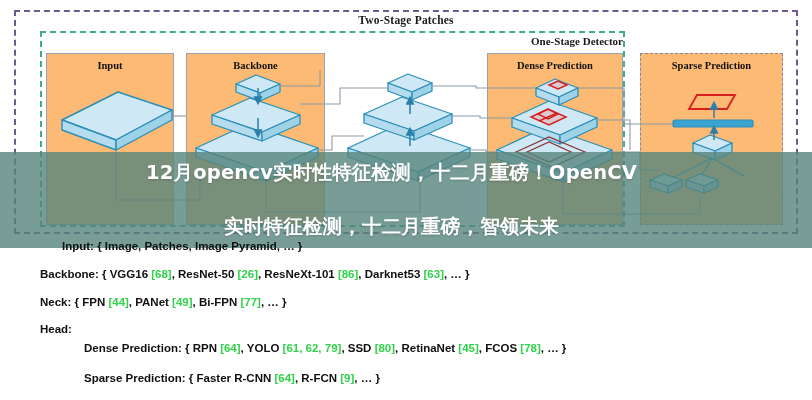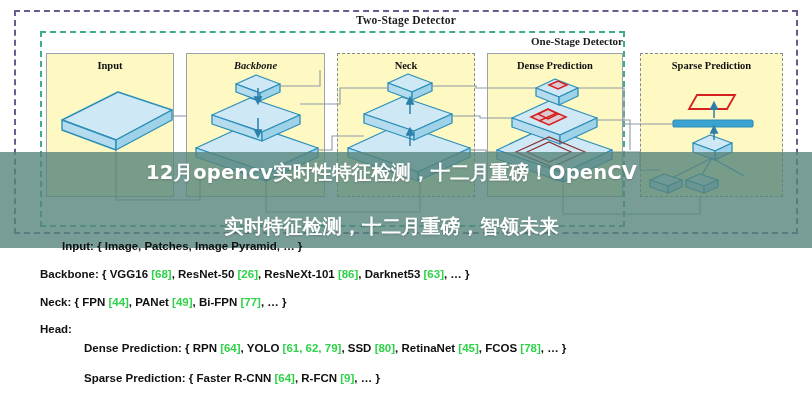--- a/index.html
+++ b/index.html
@@ -25,31 +25,31 @@
   .one-stage{
     position:absolute;left:40px;top:31px;width:585px;height:196px;
     border:2px dashed #3fae86;box-sizing:border-box;
   }
   .one-stage-label{
     position:absolute;left:0;top:2px;width:100%;text-align:right;
     font-size:11px;font-weight:bold;color:#1a1a1a;
   }
 
   .col{
-    position:absolute;top:53px;height:144px;box-sizing:border-box;
-    background:#fef9c3;
+    position:absolute;top:53px;height:172px;box-sizing:border-box;
+    background:#fdba74;
   }
   .col.solid{border:1.2px solid #9aa3ad;}
   .col.dashed{border:1.6px dashed #7f8b97;}
   .col-title{
     position:absolute;left:0;top:6px;width:100%;text-align:center;
     font-size:10.5px;font-weight:bold;color:#111;
   }
   #col-input{left:46px;width:128px;}
-  #col-backbone{left:186px;width:139px;font-style:italic;}
+  #col-backbone{left:186px;width:139px;}
   #col-neck{left:337px;width:138px;}
   #col-dense{left:487px;width:136px;}
   #col-sparse{left:640px;width:143px;}
 
   .svg-layer{position:absolute;left:0;top:0;width:812px;height:250px;pointer-events:none;}
 
   
   .overlay-band{
     position:absolute;left:0;top:152px;width:812px;height:96px;
     background:rgba(86,133,124,0.80);
@@ -80,35 +80,32 @@
   #cap-sparse{left:84px;top:140px;}
 </style>
 </head>
 <body>
 
 <div id="root">
 
   <div class="diagram">
 
     <div class="two-stage">
-      <div class="two-stage-label">Two-Stage Detector</div>
+      <div class="two-stage-label">Two-Stage Patches</div>
     </div>
 
     <div class="one-stage">
       <div class="one-stage-label">One-Stage Detector</div>
     </div>
 
     <div class="col solid" id="col-input">
       <div class="col-title">Input</div>
     </div>
     <div class="col solid" id="col-backbone">
       <div class="col-title">Backbone</div>
-    </div>
-    <div class="col dashed" id="col-neck">
-      <div class="col-title">Neck</div>
     </div>
     <div class="col solid" id="col-dense">
       <div class="col-title">Dense Prediction</div>
     </div>
     <div class="col dashed" id="col-sparse">
       <div class="col-title">Sparse Prediction</div>
     </div>
 
     <svg class="svg-layer" viewBox="0 0 812 250">
       <defs>

